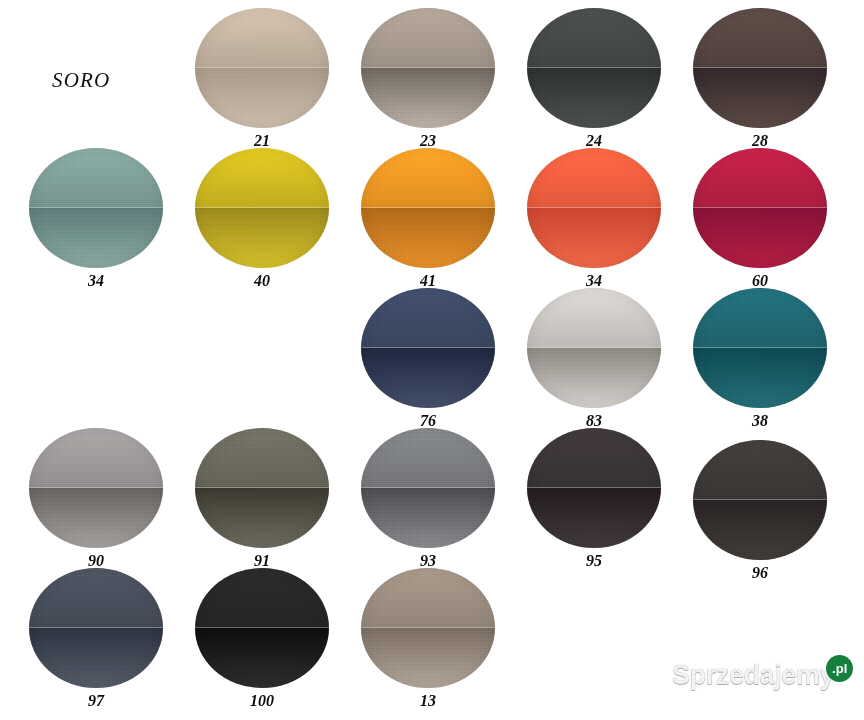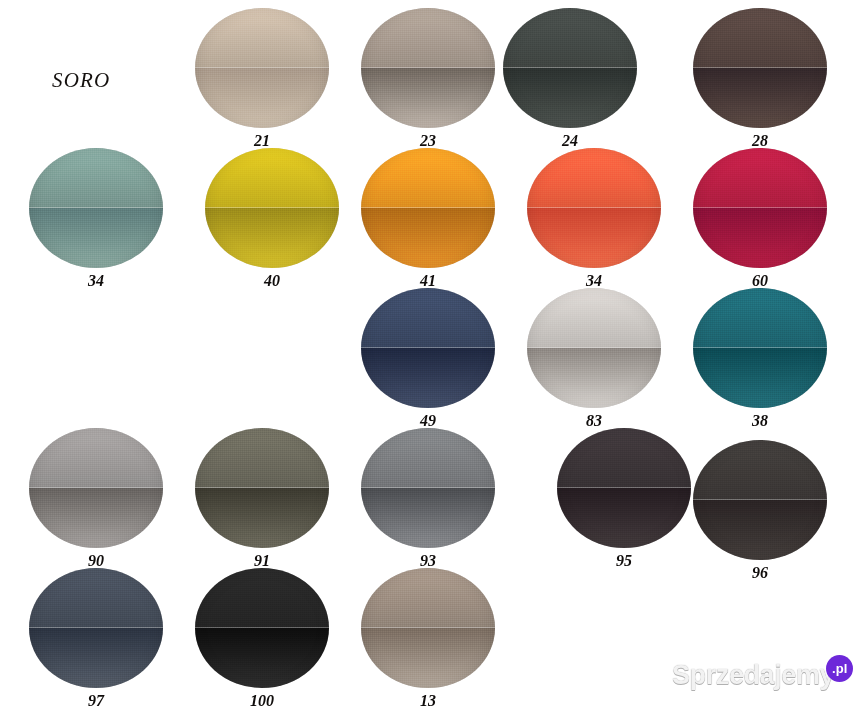--- a/index.html
+++ b/index.html
@@ -126,21 +126,21 @@
       0 1px 0 rgba(120,120,120,0.55),
       0 0 1px rgba(150,150,150,0.9);
     line-height: 1;
   }
   #watermark-badge {
     margin-left: -8px;
     margin-top: -7px;
     width: 27px;
     height: 27px;
     border-radius: 50%;
-    background: #6d28d9;
+    background: #15803d;
     color: #ffffff;
     font-family: "Liberation Sans", "DejaVu Sans", sans-serif;
     font-weight: bold;
     font-size: 13px;
     display: flex;
     align-items: center;
     justify-content: center;
     line-height: 1;
   }
 </style>
@@ -165,21 +165,21 @@
       <div class="swatch-cell" style="left: 344px; top: 8px;">
         <div class="swatch-disc">
           <div class="disc-top" style="background: linear-gradient(rgb(185, 171, 158) 0%, rgb(168, 155, 144) 55%, rgb(155, 143, 132) 100%);"></div>
           <div class="disc-bottom" style="background: linear-gradient(rgb(111, 102, 94) 0%, rgb(147, 138, 129) 45%, rgb(192, 181, 171) 100%);"></div>
           <div class="disc-seam"></div>
           <div class="disc-texture"></div>
           <div class="disc-vignette"></div>
         </div>
         <div class="swatch-label">23</div>
       </div>
-      <div class="swatch-cell" style="left: 486px; top: 8px;">
+      <div class="swatch-cell" style="left: 510px; top: 8px;">
         <div class="swatch-disc">
           <div class="disc-top" style="background: linear-gradient(rgb(75, 81, 78) 0%, rgb(68, 74, 71) 55%, rgb(63, 68, 65) 100%);"></div>
           <div class="disc-bottom" style="background: linear-gradient(rgb(43, 49, 47) 0%, rgb(58, 64, 61) 45%, rgb(76, 82, 78) 100%);"></div>
           <div class="disc-seam"></div>
           <div class="disc-texture"></div>
           <div class="disc-vignette"></div>
         </div>
         <div class="swatch-label">24</div>
       </div>
       <div class="swatch-cell" style="left: 676px; top: 8px;">
@@ -195,21 +195,21 @@
       <div class="swatch-cell" style="left: 12px; top: 148px;">
         <div class="swatch-disc">
           <div class="disc-top" style="background: linear-gradient(rgb(140, 176, 167) 0%, rgb(127, 160, 152) 55%, rgb(117, 147, 140) 100%);"></div>
           <div class="disc-bottom" style="background: linear-gradient(rgb(93, 125, 124) 0%, rgb(113, 145, 140) 45%, rgb(138, 169, 160) 100%);"></div>
           <div class="disc-seam"></div>
           <div class="disc-texture"></div>
           <div class="disc-vignette"></div>
         </div>
         <div class="swatch-label">34</div>
       </div>
-      <div class="swatch-cell" style="left: 188px; top: 148px;">
+      <div class="swatch-cell" style="left: 178px; top: 148px;">
         <div class="swatch-disc">
           <div class="disc-top" style="background: linear-gradient(rgb(231, 206, 34) 0%, rgb(210, 187, 31) 55%, rgb(193, 172, 29) 100%);"></div>
           <div class="disc-bottom" style="background: linear-gradient(rgb(155, 139, 26) 0%, rgb(182, 163, 33) 45%, rgb(214, 192, 42) 100%);"></div>
           <div class="disc-seam"></div>
           <div class="disc-texture"></div>
           <div class="disc-vignette"></div>
         </div>
         <div class="swatch-label">40</div>
       </div>
       <div class="swatch-cell" style="left: 344px; top: 148px;">
@@ -243,21 +243,21 @@
         <div class="swatch-label">60</div>
       </div>
       <div class="swatch-cell" style="left: 344px; top: 288px;">
         <div class="swatch-disc">
           <div class="disc-top" style="background: linear-gradient(rgb(66, 81, 112) 0%, rgb(60, 74, 102) 55%, rgb(55, 68, 94) 100%);"></div>
           <div class="disc-bottom" style="background: linear-gradient(rgb(30, 39, 64) 0%, rgb(47, 57, 83) 45%, rgb(68, 80, 107) 100%);"></div>
           <div class="disc-seam"></div>
           <div class="disc-texture"></div>
           <div class="disc-vignette"></div>
         </div>
-        <div class="swatch-label">49</div>
+        <div class="swatch-label">76</div>
       </div>
       <div class="swatch-cell" style="left: 510px; top: 288px;">
         <div class="swatch-disc">
           <div class="disc-top" style="background: linear-gradient(rgb(226, 221, 217) 0%, rgb(205, 201, 197) 55%, rgb(189, 185, 181) 100%);"></div>
           <div class="disc-bottom" style="background: linear-gradient(rgb(141, 135, 130) 0%, rgb(174, 169, 164) 45%, rgb(214, 210, 206) 100%);"></div>
           <div class="disc-seam"></div>
           <div class="disc-texture"></div>
           <div class="disc-vignette"></div>
         </div>
         <div class="swatch-label">83</div>
@@ -295,21 +295,21 @@
       <div class="swatch-cell" style="left: 344px; top: 428px;">
         <div class="swatch-disc">
           <div class="disc-top" style="background: linear-gradient(rgb(136, 139, 142) 0%, rgb(124, 126, 129) 55%, rgb(114, 116, 119) 100%);"></div>
           <div class="disc-bottom" style="background: linear-gradient(rgb(74, 76, 80) 0%, rgb(103, 105, 109) 45%, rgb(138, 140, 144) 100%);"></div>
           <div class="disc-seam"></div>
           <div class="disc-texture"></div>
           <div class="disc-vignette"></div>
         </div>
         <div class="swatch-label">93</div>
       </div>
-      <div class="swatch-cell" style="left: 540px; top: 428px; text-decoration: underline;">
+      <div class="swatch-cell" style="left: 510px; top: 428px; text-decoration: underline;">
         <div class="swatch-disc">
           <div class="disc-top" style="background: linear-gradient(rgb(66, 58, 62) 0%, rgb(60, 53, 56) 55%, rgb(55, 49, 52) 100%);"></div>
           <div class="disc-bottom" style="background: linear-gradient(rgb(36, 27, 32) 0%, rgb(50, 41, 45) 45%, rgb(66, 58, 60) 100%);"></div>
           <div class="disc-seam"></div>
           <div class="disc-texture"></div>
           <div class="disc-vignette"></div>
         </div>
         <div class="swatch-label">95</div>
       </div>
       <div class="swatch-cell" style="left: 676px; top: 440px;">

